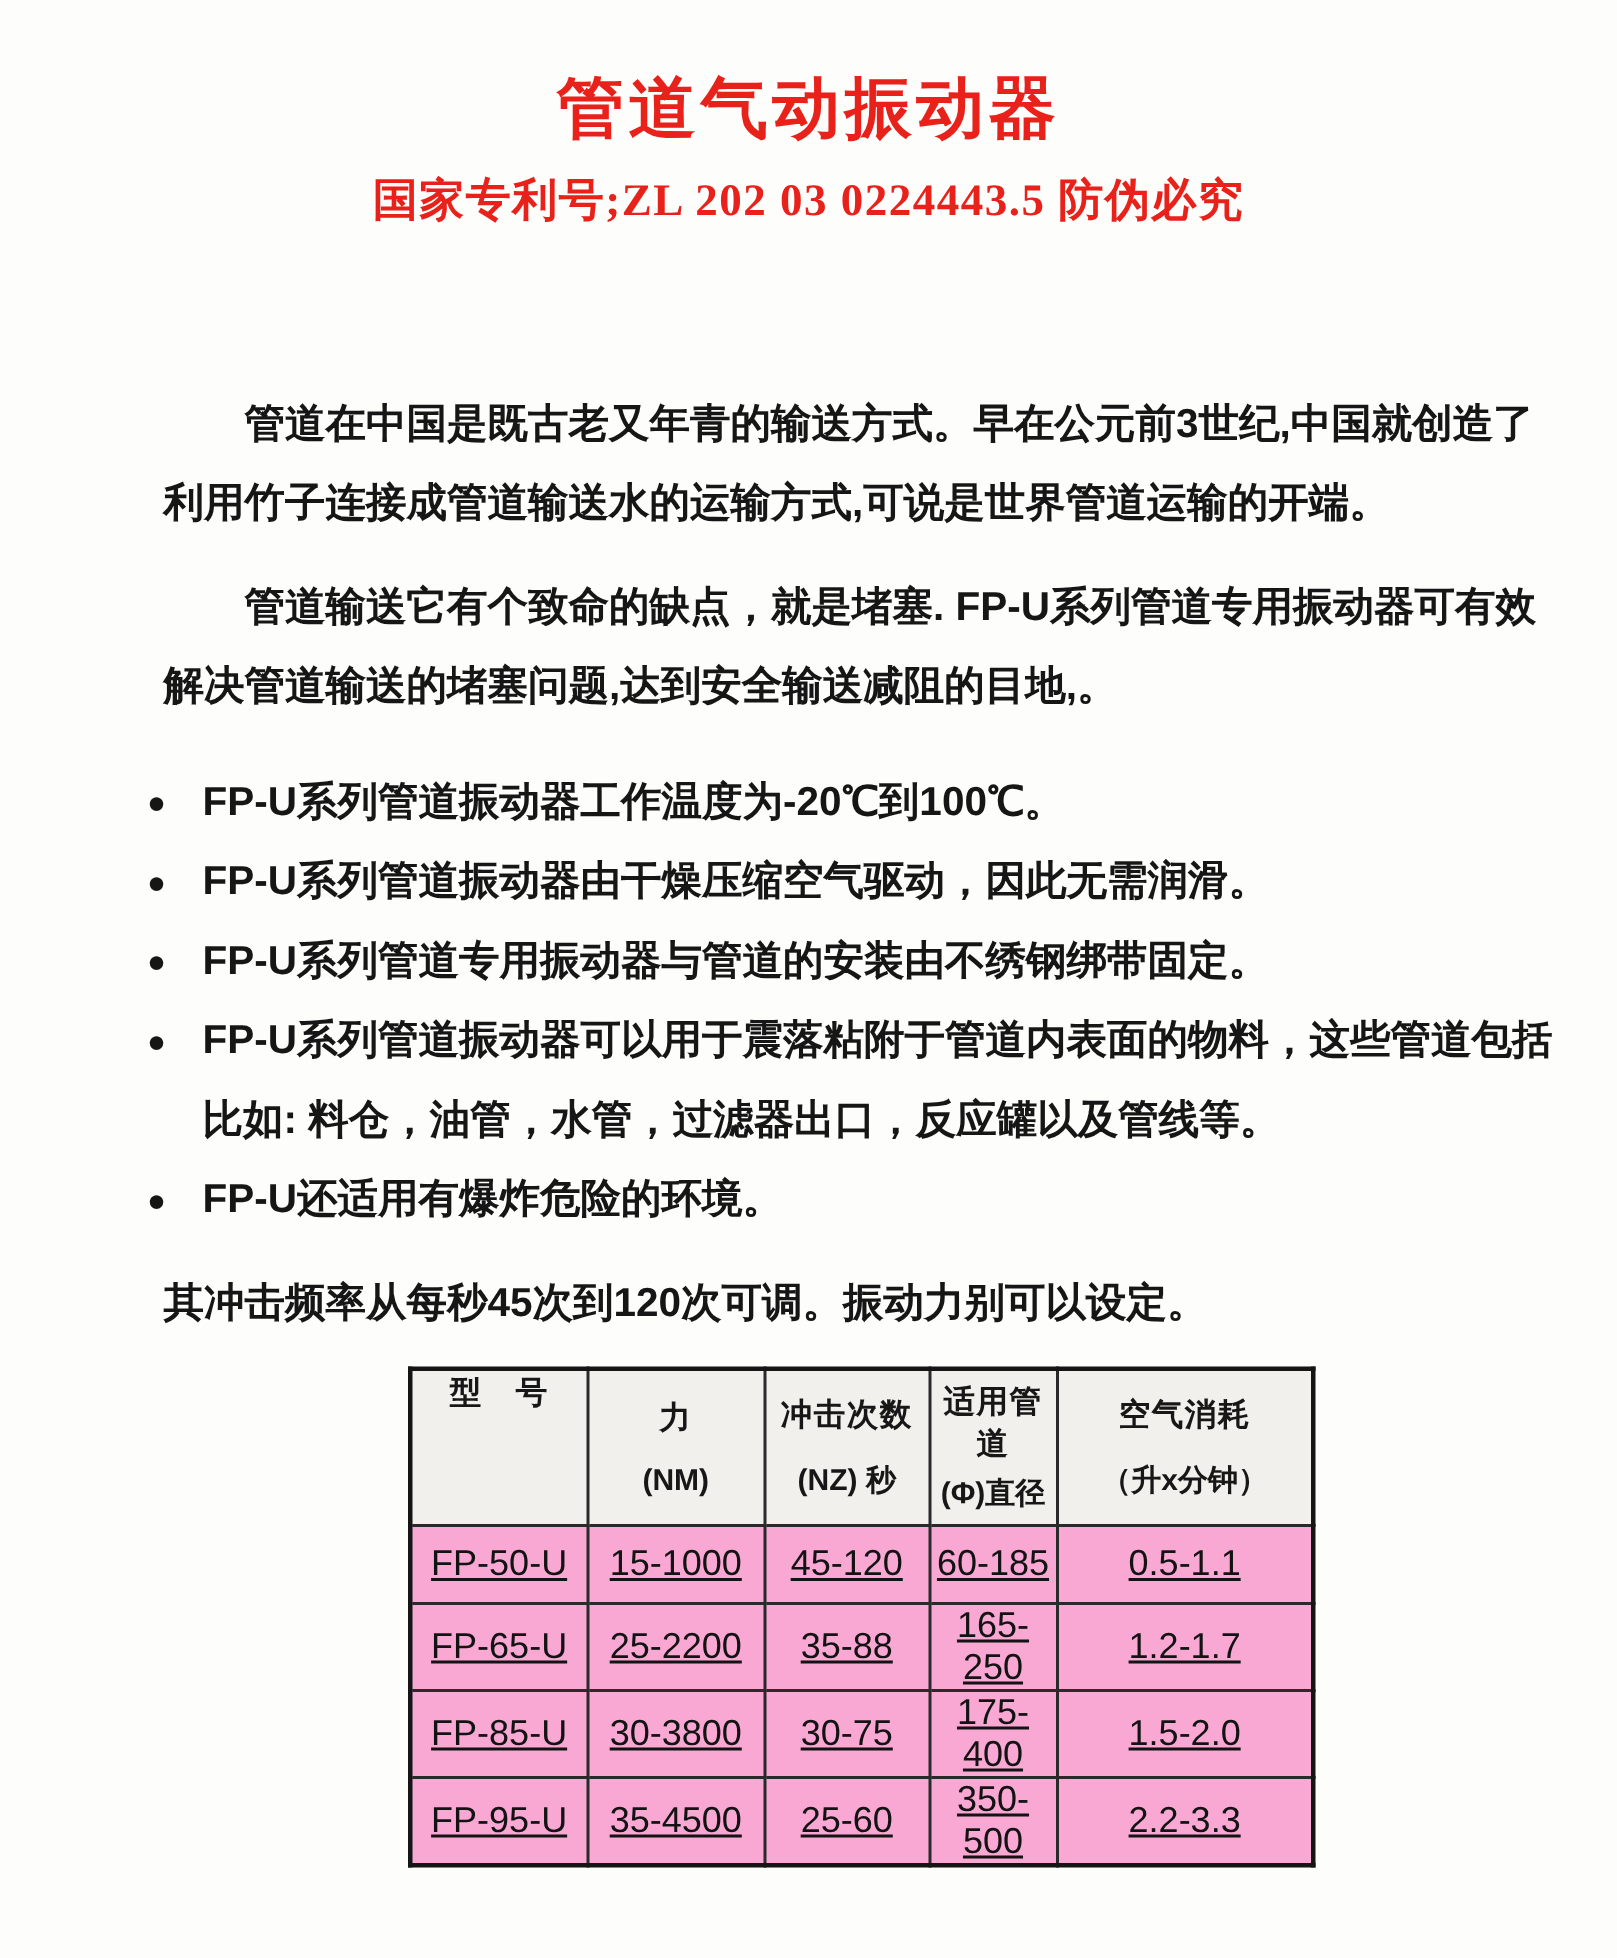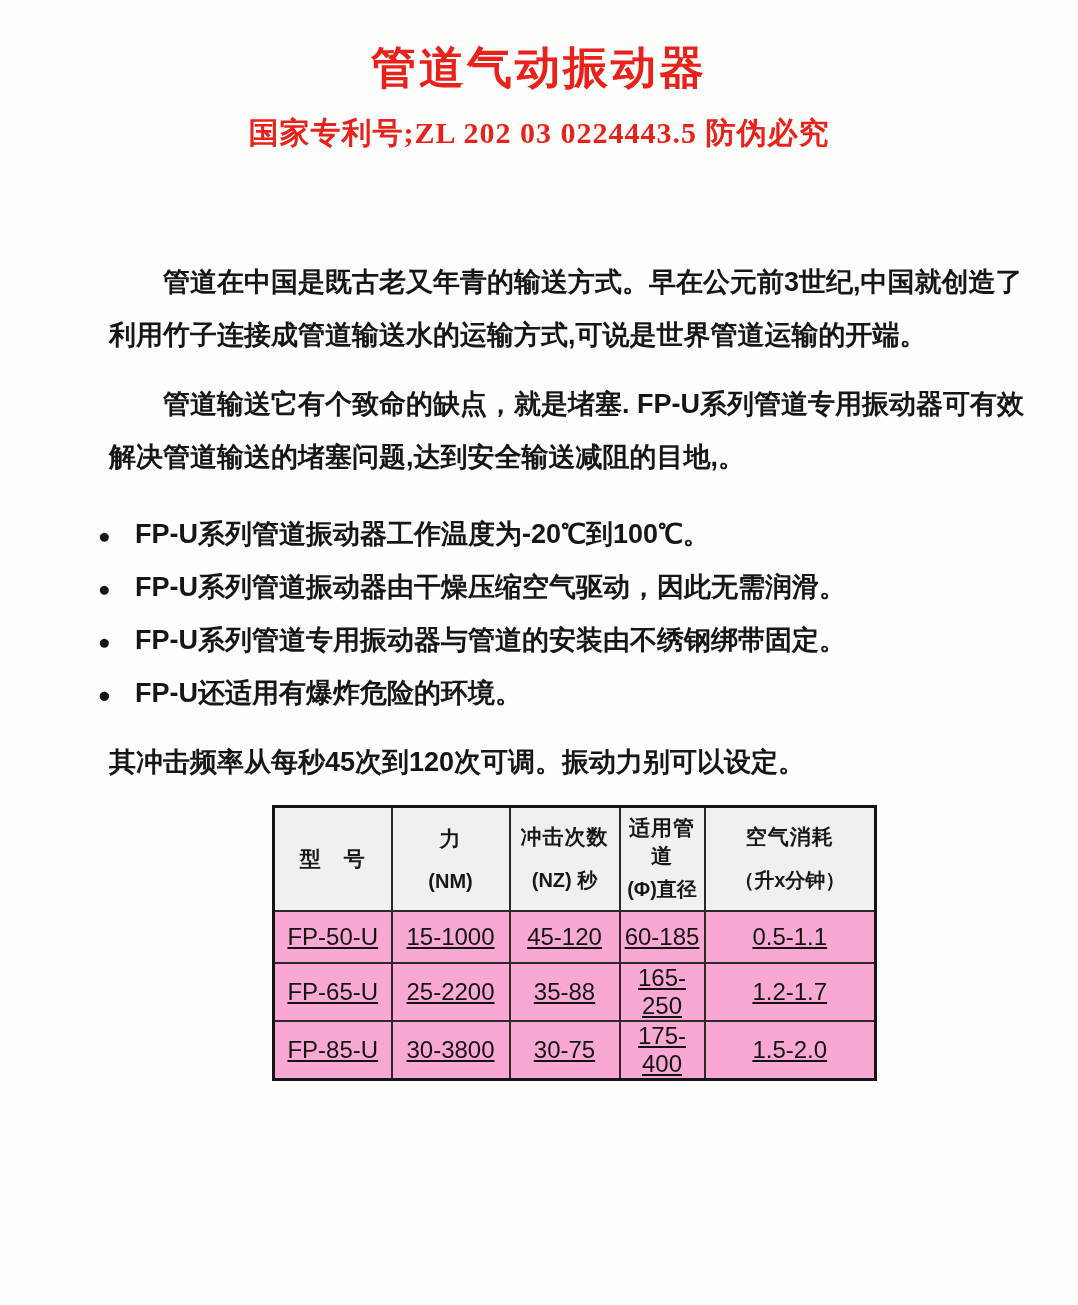--- a/index.html
+++ b/index.html
@@ -9,21 +9,21 @@
     background: #fdfdfc;
     color: #151515;
     font-family: "Liberation Sans", sans-serif;
     overflow: hidden;
   }
   .page { padding-top: 46px; }
 
   
   .doc-header { text-align: center; }
   .doc-title {
-    font-family: Liberation Mono, monospace;
+    font-family: Liberation Sans, sans-serif;
     font-size: 45px;
     font-weight: bold;
     letter-spacing: 3px;
     color: #e8211a;
     line-height: 1.15;
     margin: 0;
   }
   .doc-subtitle {
     font-family: "Liberation Serif", "DejaVu Serif", serif;
     font-size: 30px;
@@ -91,21 +91,21 @@
     vertical-align: middle;
   }
   .hcell {
     display: flex;
     flex-direction: column;
     justify-content: space-evenly;
     height: 102px;
   }
   .hcell .h-title { font-size: 21px; letter-spacing: 1px; }
   .hcell .h-unit  { font-size: 20px; }
-  .hcell.single { justify-content: center; }
+  .hcell.single { justify-content: flex-start; }
   table.specs tbody td {
     height: 50px;
     font-size: 24px;
     font-weight: normal;
     color: #131313;
     background: #f9a8d4;
     text-decoration: underline;
   }
 </style>
 </head>
@@ -130,20 +130,21 @@
       <li class="feature-item">
         <span class="bullet">●</span>
         <span>FP-U系列管道振动器由干燥压缩空气驱动，因此无需润滑。</span>
       </li>
       <li class="feature-item">
         <span class="bullet">●</span>
         <span>FP-U系列管道专用振动器与管道的安装由不绣钢绑带固定。</span>
       </li>
       <li class="feature-item">
         <span class="bullet">●</span>
+        <span>FP-U系列管道振动器可以用于震落粘附于管道内表面的物料，这些管道包括比如: 料仓，油管，水管，过滤器出口，反应罐以及管线等。</span>
       </li>
       <li class="feature-item">
         <span class="bullet">●</span>
         <span>FP-U还适用有爆炸危险的环境。</span>
       </li>
     </ul>
 
     <p class="closing">其冲击频率从每秒45次到120次可调。振动力别可以设定。</p>
   </div>
 
@@ -204,16 +205,23 @@
         <td>165-250</td>
         <td>1.2-1.7</td>
       </tr>
       <tr>
         <td>FP-85-U</td>
         <td>30-3800</td>
         <td>30-75</td>
         <td>175-400</td>
         <td>1.5-2.0</td>
       </tr>
+      <tr>
+        <td>FP-95-U</td>
+        <td>35-4500</td>
+        <td>25-60</td>
+        <td>350-500</td>
+        <td>2.2-3.3</td>
+      </tr>
     </tbody>
   </table>
 
 </div>
 
 </body></html>

